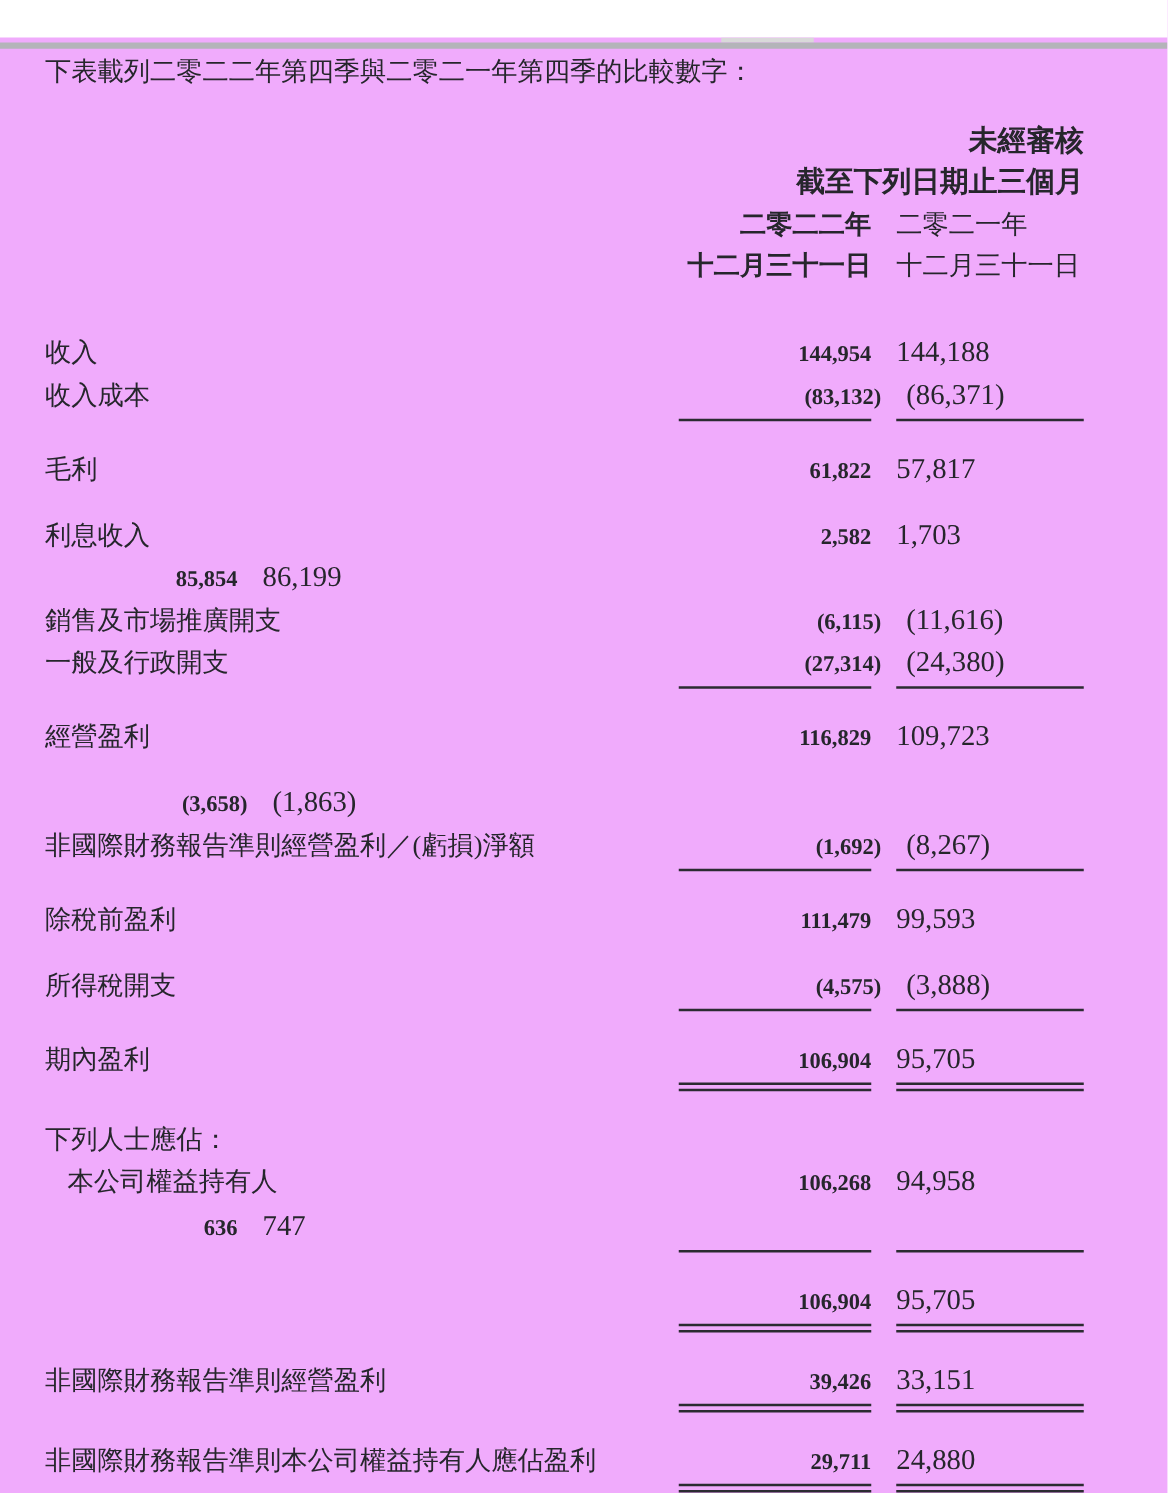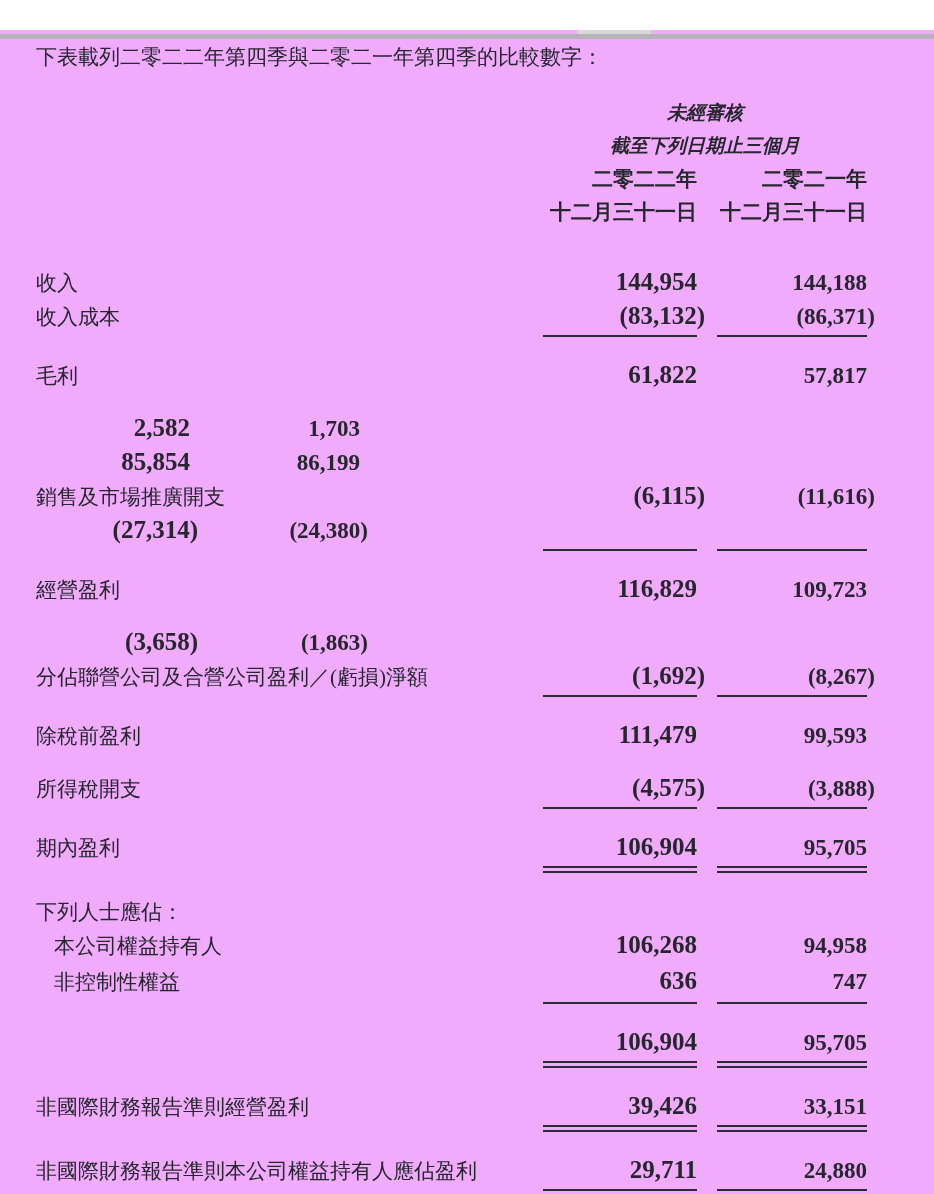--- a/index.html
+++ b/index.html
@@ -11,25 +11,25 @@
   .intro{margin:2px 0 0 0;font-size:21px;line-height:28px;}
   .hrow,.trow{display:flex;align-items:baseline;line-height:28px;}
   .h1{margin-top:28px;}
   .h{margin-top:5px;}
   .hlast{margin-top:2px;}
   .m-first{margin-top:42px;}
   .m-sec{margin-top:24px;}
   .m-row{margin-top:5px;}
   .lbl{flex:1;font-size:21px;}
   .ind{padding-left:18px;font-family:Liberation Mono, monospace;}
-  .c1{width:154px;text-align:right;font-size:25px;}
+  .c1{width:154px;text-align:right;font-size:18px;}
   .cgap{width:20px;}
-  .c2{width:150px;text-align:right;font-size:23px;font-weight:bold;}
+  .c2{width:150px;font-size:23px;}
   .hrow .c1,.hrow .c2{font-size:21px;}
-  .spanboth{margin-left:auto;width:324px;text-align:center;font-size:19px;font-style:italic;}
+  .spanboth{margin-left:auto;width:324px;text-align:right;font-size:23px;}
   .bold,.b{font-weight:bold;}
   .val{display:inline-block;}
   .neg{transform:translateX(8px);}
   .rrow{display:flex;margin-top:4px;}
   .rfill{flex:1;}
   .line{height:2px;background:#2b2b31;}
   .l1{width:154px;}
   .l2{width:150px;}
   .rrow.double .line{height:7px;background:transparent;border-top:2px solid #2b2b31;border-bottom:2px solid #2b2b31;box-sizing:border-box;}
 </style>
@@ -82,36 +82,38 @@
             <div class="cgap"></div>
             <div class="line l2"></div>
           </div>
           <div class="trow m-sec">
             <div class="lbl">毛利</div>
             <div class="c1"><span class="val b">61,822</span></div>
             <div class="cgap"></div>
             <div class="c2"><span class="val">57,817</span></div>
           </div>
           <div class="trow m-sec">
+            <div class="lbl">利息收入</div>
             <div class="c1"><span class="val b">2,582</span></div>
             <div class="cgap"></div>
             <div class="c2"><span class="val">1,703</span></div>
           </div>
           <div class="trow m-row">
             <div class="c1"><span class="val b">85,854</span></div>
             <div class="cgap"></div>
             <div class="c2"><span class="val">86,199</span></div>
           </div>
           <div class="trow m-row">
             <div class="lbl">銷售及市場推廣開支</div>
             <div class="c1"><span class="val b neg">(6,115)</span></div>
             <div class="cgap"></div>
             <div class="c2"><span class="val neg">(11,616)</span></div>
           </div>
           <div class="trow m-row">
+            <div class="lbl">一般及行政開支</div>
             <div class="c1"><span class="val b neg">(27,314)</span></div>
             <div class="cgap"></div>
             <div class="c2"><span class="val neg">(24,380)</span></div>
           </div>
           <div class="rrow">
             <div class="rfill"></div>
             <div class="line l1"></div>
             <div class="cgap"></div>
             <div class="line l2"></div>
           </div>
@@ -120,21 +122,21 @@
             <div class="c1"><span class="val b">116,829</span></div>
             <div class="cgap"></div>
             <div class="c2"><span class="val">109,723</span></div>
           </div>
           <div class="trow m-sec">
             <div class="c1"><span class="val b neg">(3,658)</span></div>
             <div class="cgap"></div>
             <div class="c2"><span class="val neg">(1,863)</span></div>
           </div>
           <div class="trow m-row">
-            <div class="lbl">分佔聯營公司及合營公司盈利／(虧損)淨額</div>
+            <div class="lbl">非國際財務報告準則經營盈利／(虧損)淨額</div>
             <div class="c1"><span class="val b neg">(1,692)</span></div>
             <div class="cgap"></div>
             <div class="c2"><span class="val neg">(8,267)</span></div>
           </div>
           <div class="rrow">
             <div class="rfill"></div>
             <div class="line l1"></div>
             <div class="cgap"></div>
             <div class="line l2"></div>
           </div>
@@ -174,21 +176,20 @@
             <div class="cgap"></div>
             <div class="c2"><span class="val"></span></div>
           </div>
           <div class="trow m-row">
             <div class="lbl ind">本公司權益持有人</div>
             <div class="c1"><span class="val b">106,268</span></div>
             <div class="cgap"></div>
             <div class="c2"><span class="val">94,958</span></div>
           </div>
           <div class="trow m-row">
-            <div class="lbl ind">非控制性權益</div>
             <div class="c1"><span class="val b">636</span></div>
             <div class="cgap"></div>
             <div class="c2"><span class="val">747</span></div>
           </div>
           <div class="rrow">
             <div class="rfill"></div>
             <div class="line l1"></div>
             <div class="cgap"></div>
             <div class="line l2"></div>
           </div>

